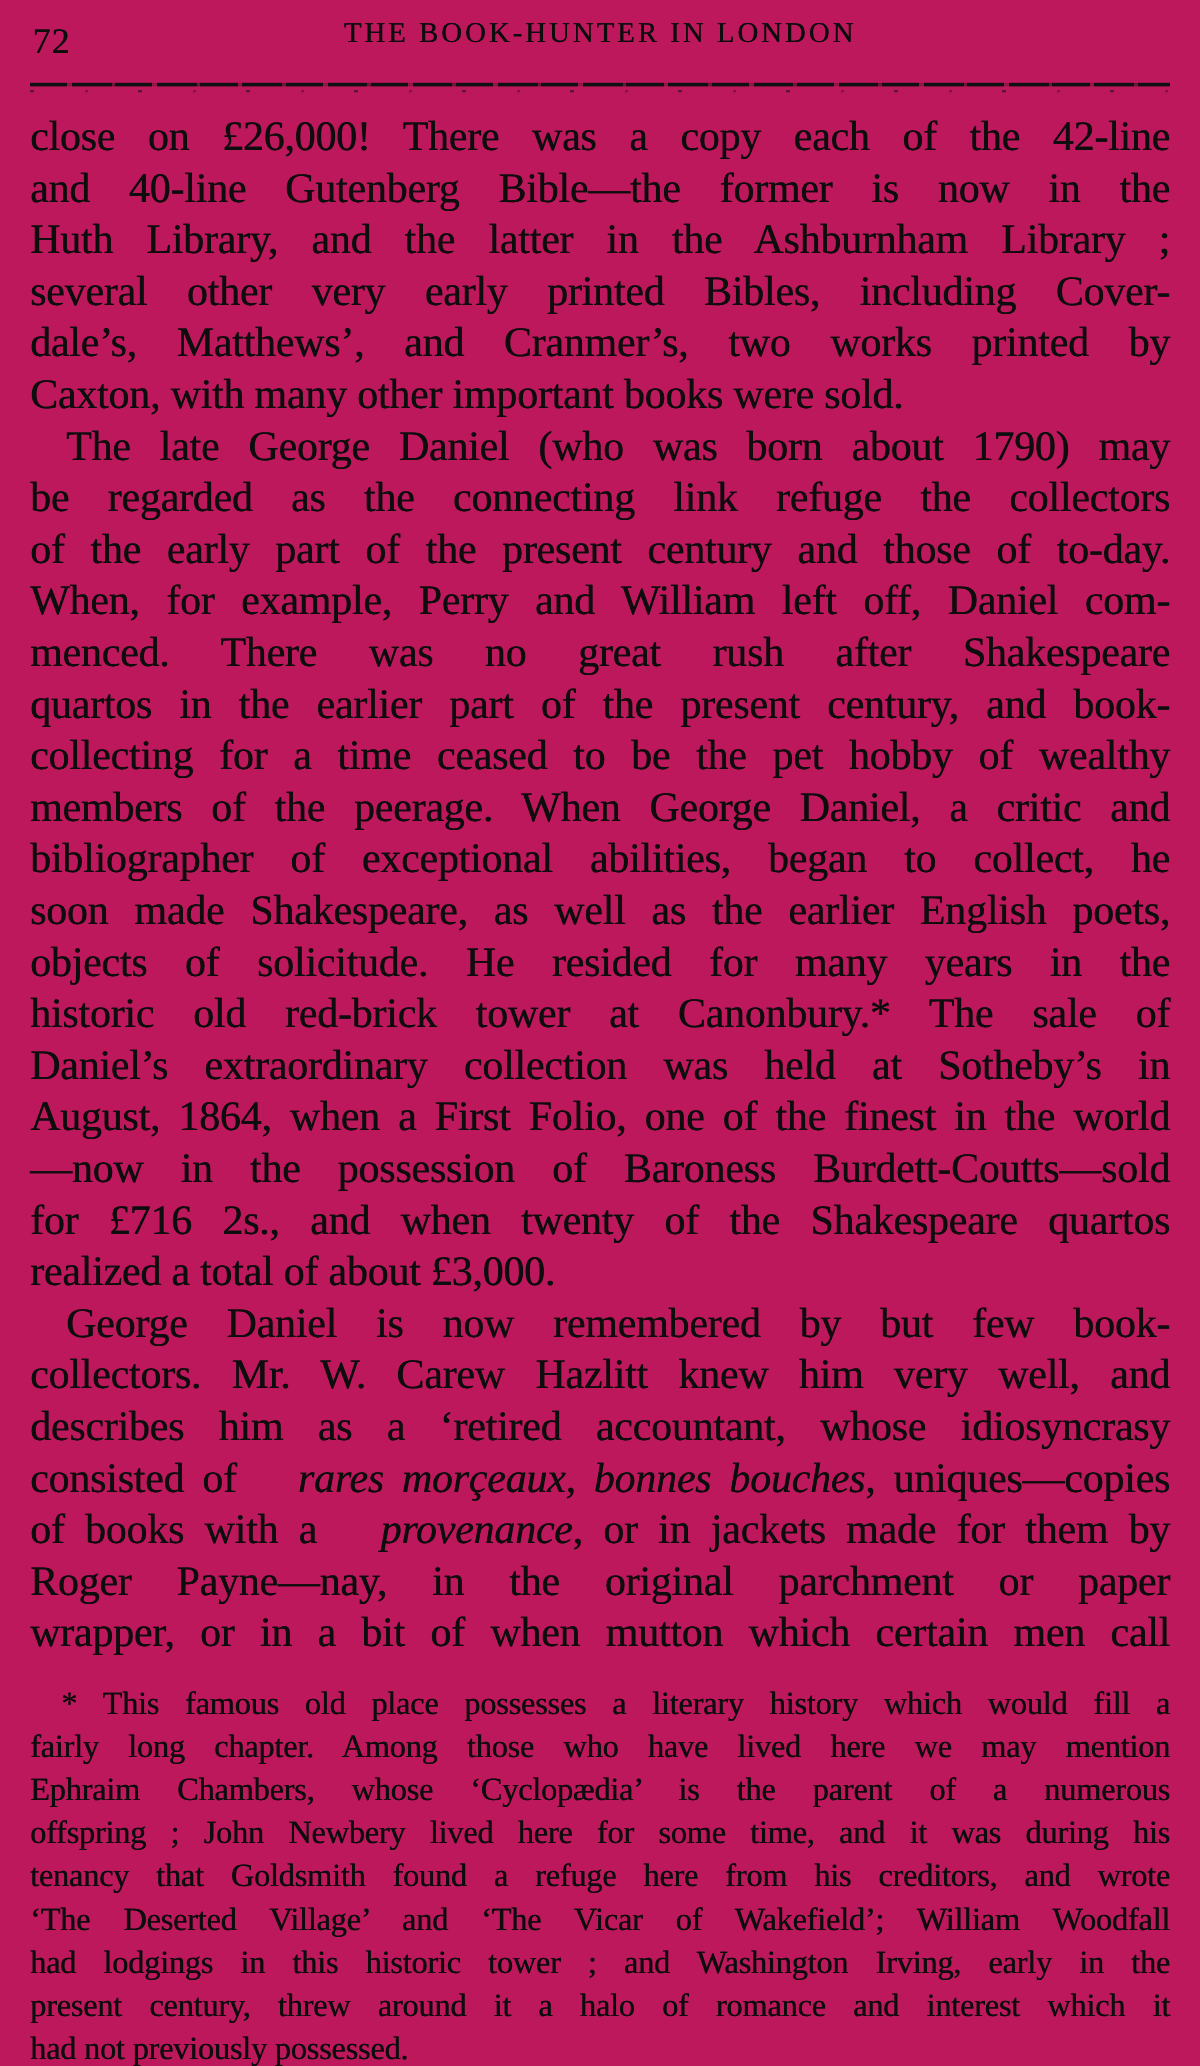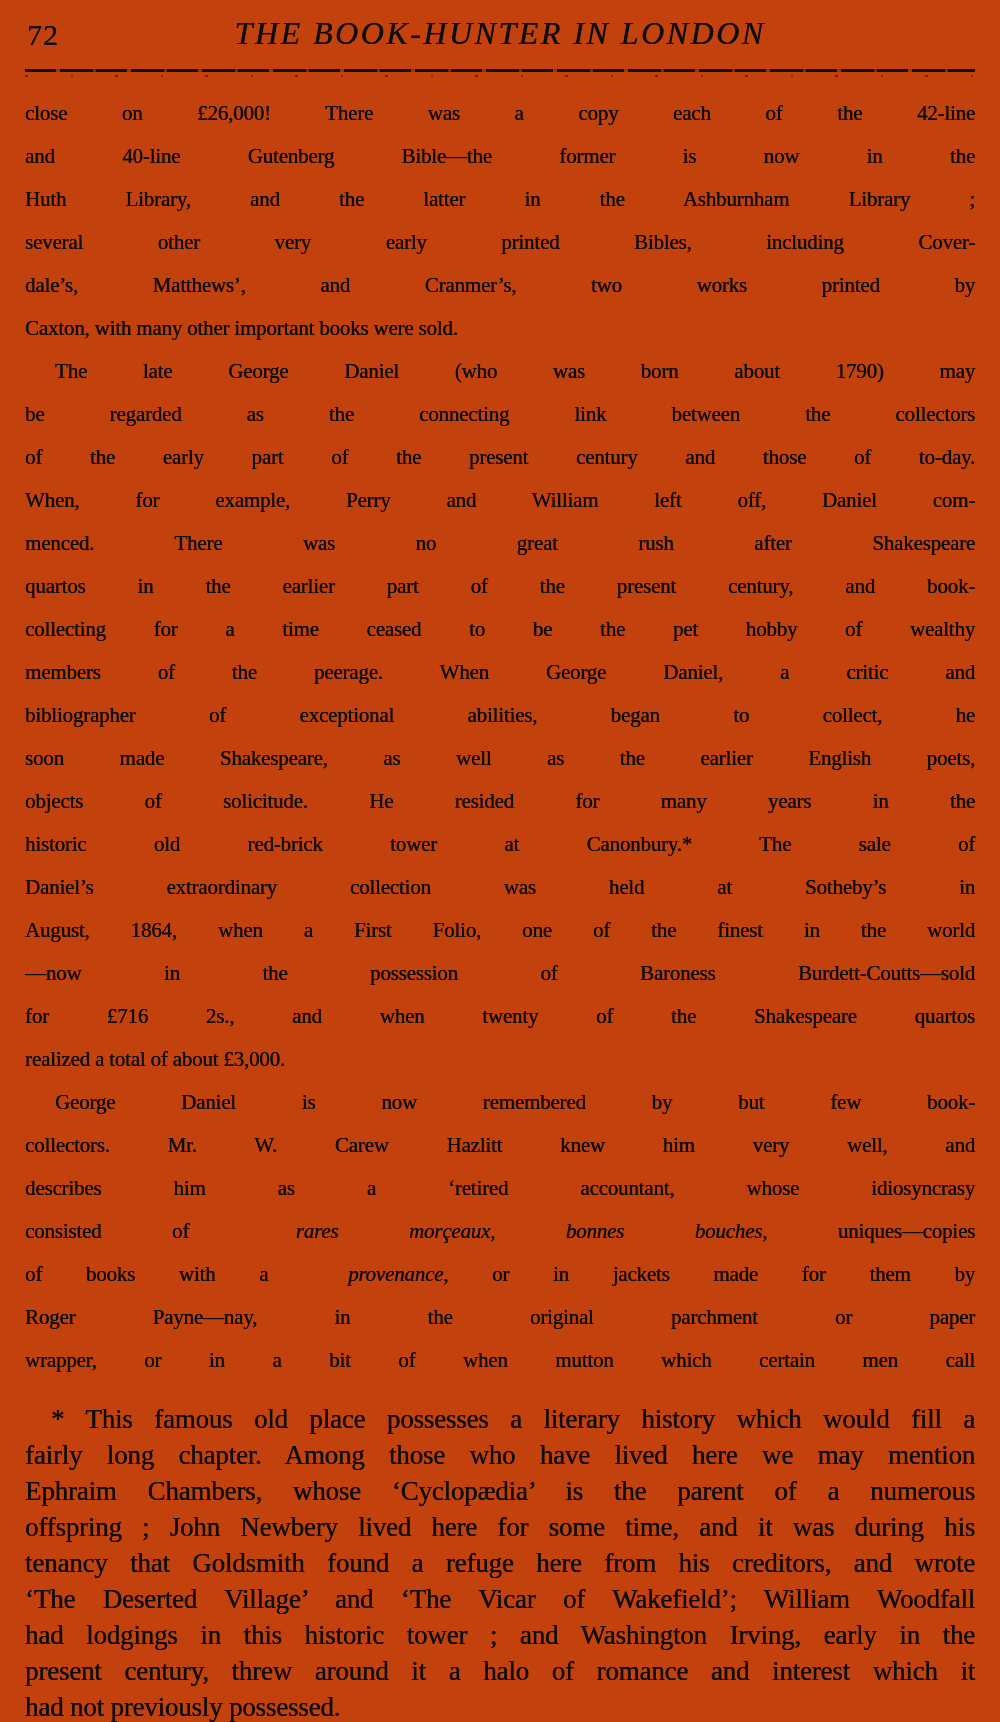--- a/index.html
+++ b/index.html
@@ -6,51 +6,50 @@
   body{
     width:1000px;height:1722px;
     font-family:"Liberation Serif", serif;
     color:#0d0d0d;
   }
   .page{
     box-sizing:border-box;
     width:1000px;height:1722px;
     padding:12px 25px 0 25px;
     overflow:hidden;
-    background:#c2410c;
+    background:#be185d;
     text-shadow:0.35px 0 0 currentColor; 
   }
   .header{position:relative;height:46px;}
   .page-num{
     position:absolute;left:2px;top:6px;
     font-size:30px;letter-spacing:1px;
   }
   .running-title{
     text-align:center;
-    font-style:italic;
-    font-size:32px;
+    font-size:24px;
     letter-spacing:2.5px;
     padding-top:3px;
     white-space:nowrap;
   }
   .rule{
     margin-top:11px;height:3px;
     background:repeating-linear-gradient(90deg,
       #101010 0 31px, rgba(16,16,16,0.25) 31px 35px,
       #101010 35px 68px, rgba(16,16,16,0.45) 68px 71px);
   }
   .rule-sub{
     margin-top:3px;height:2px;
     background:repeating-linear-gradient(90deg,
       rgba(16,16,16,0.55) 0 3px, transparent 3px 46px,
       rgba(16,16,16,0.35) 46px 48px, transparent 48px 90px);
   }
   .body-text{margin-top:15px;}
   .body-line{
-    font-size:21px;
+    font-size:35px;
     line-height:43px;
     letter-spacing:-0.2px;
     text-align:justify;
     text-align-last:justify;
   }
   .body-line.indent{text-indent:30px;}
   .body-line.last{text-align-last:auto;}
   .footnote{margin-top:19px;}
   .foot-line{
     font-size:27px;
@@ -77,21 +76,21 @@
   <div class="rule-sub"></div>
 
   <div class="body-text">
       <div class="body-line"><span>close on £26,000!  There was a copy each of the 42-line</span></div>
       <div class="body-line"><span>and 40-line Gutenberg Bible—the former is now in the</span></div>
       <div class="body-line"><span>Huth Library, and the latter in the Ashburnham Library ;</span></div>
       <div class="body-line"><span>several other very early printed Bibles, including Cover-</span></div>
       <div class="body-line"><span>dale’s, Matthews’, and Cranmer’s, two works printed by</span></div>
       <div class="body-line last"><span>Caxton, with many other important books were sold.</span></div>
       <div class="body-line indent"><span>The late George Daniel (who was born about 1790) may</span></div>
-      <div class="body-line"><span>be regarded as the connecting link between the collectors</span></div>
+      <div class="body-line"><span>be regarded as the connecting link refuge the collectors</span></div>
       <div class="body-line"><span>of the early part of the present century and those of to-day.</span></div>
       <div class="body-line"><span>When, for example, Perry and William left off, Daniel com-</span></div>
       <div class="body-line"><span>menced.  There was no great rush after Shakespeare</span></div>
       <div class="body-line"><span>quartos in the earlier part of the present century, and book-</span></div>
       <div class="body-line"><span>collecting for a time ceased to be the pet hobby of wealthy</span></div>
       <div class="body-line"><span>members of the peerage.  When George Daniel, a critic and</span></div>
       <div class="body-line"><span>bibliographer of exceptional abilities, began to collect, he</span></div>
       <div class="body-line"><span>soon made Shakespeare, as well as the earlier English poets,</span></div>
       <div class="body-line"><span>objects of solicitude.  He resided for many years in the</span></div>
       <div class="body-line"><span>historic old red-brick tower at Canonbury.*  The sale of</span></div>

